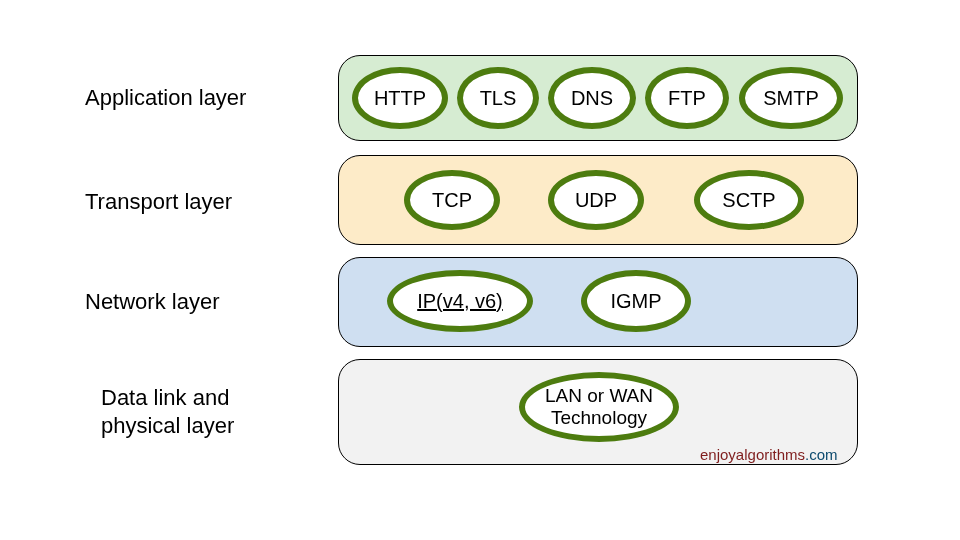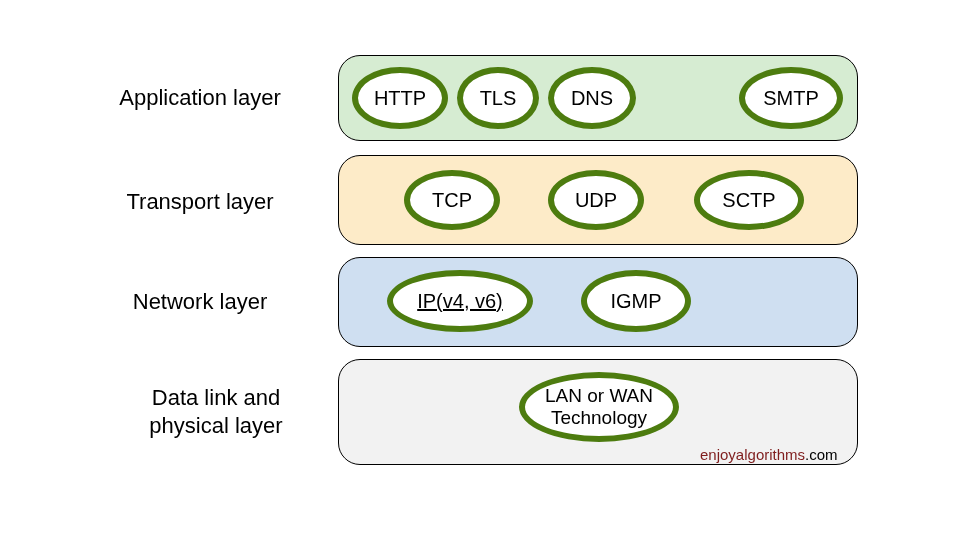--- a/index.html
+++ b/index.html
@@ -2,21 +2,20 @@
 <html><head>
 <meta charset="utf-8">
 <style>
   * { box-sizing: border-box; margin: 0; padding: 0; }
   html, body { width: 960px; height: 540px; background: #fff; font-family: Arial, Helvetica, sans-serif; }
   .stage { position: relative; width: 960px; height: 540px; }
   .label {
     position: absolute;
     font-size: 22px;
     color: #000;
-    text-align: center;
     line-height: 1.25;
     white-space: pre-line;
   }
   .layerbox {
     position: absolute;
     border: 1px solid #000;
     border-radius: 22px;
   }
   .bubble {
     position: absolute;
@@ -31,34 +30,35 @@
     text-align: center;
     line-height: 1.15;
     white-space: pre-line;
     padding: 0 6px;
   }
   .credit {
     position: absolute;
     font-size: 15px;
   }
   .credit .orange { color: #7f1d1d; }
-  .credit .black  { color: #000000; text-align: center; }
+  .credit .black  { color: #0c4a6e; text-align: center; }
 </style>
 </head>
 <body>
 
 <div class="stage">
 
   <div class="label" style="left:85px; top:84px; width:230px;">Application layer</div>
 
   <div class="layerbox" style="left: 338px; top: 55px; width: 520px; height: 86px; background: rgb(214, 236, 210);"></div>
 
   <div class="bubble" style="left:352px; top:67px; width:96px; height:62px;">HTTP</div>
   <div class="bubble" style="left:548px; top:67px; width:88px; height:62px;">DNS</div>
   <div class="bubble" style="left:457px; top:67px; width:82px; height:62px;">TLS</div>
+  <div class="bubble" style="left:645px; top:67px; width:84px; height:62px;">FTP</div>
   <div class="bubble" style="left:739px; top:67px; width:104px; height:62px;">SMTP</div>
 
   <div class="label" style="left:85px; top:188px; width:230px;">Transport layer</div>
 
   <div class="layerbox" style="left: 338px; top: 155px; width: 520px; height: 90px; background: rgb(253, 235, 200);"></div>
 
   <div class="bubble" style="left:404px; top:170px; width:96px; height:60px;">TCP</div>
   <div class="bubble" style="left:548px; top:170px; width:96px; height:60px;">UDP</div>
   <div class="bubble" style="left:694px; top:170px; width:110px; height:60px;">SCTP</div>
 

